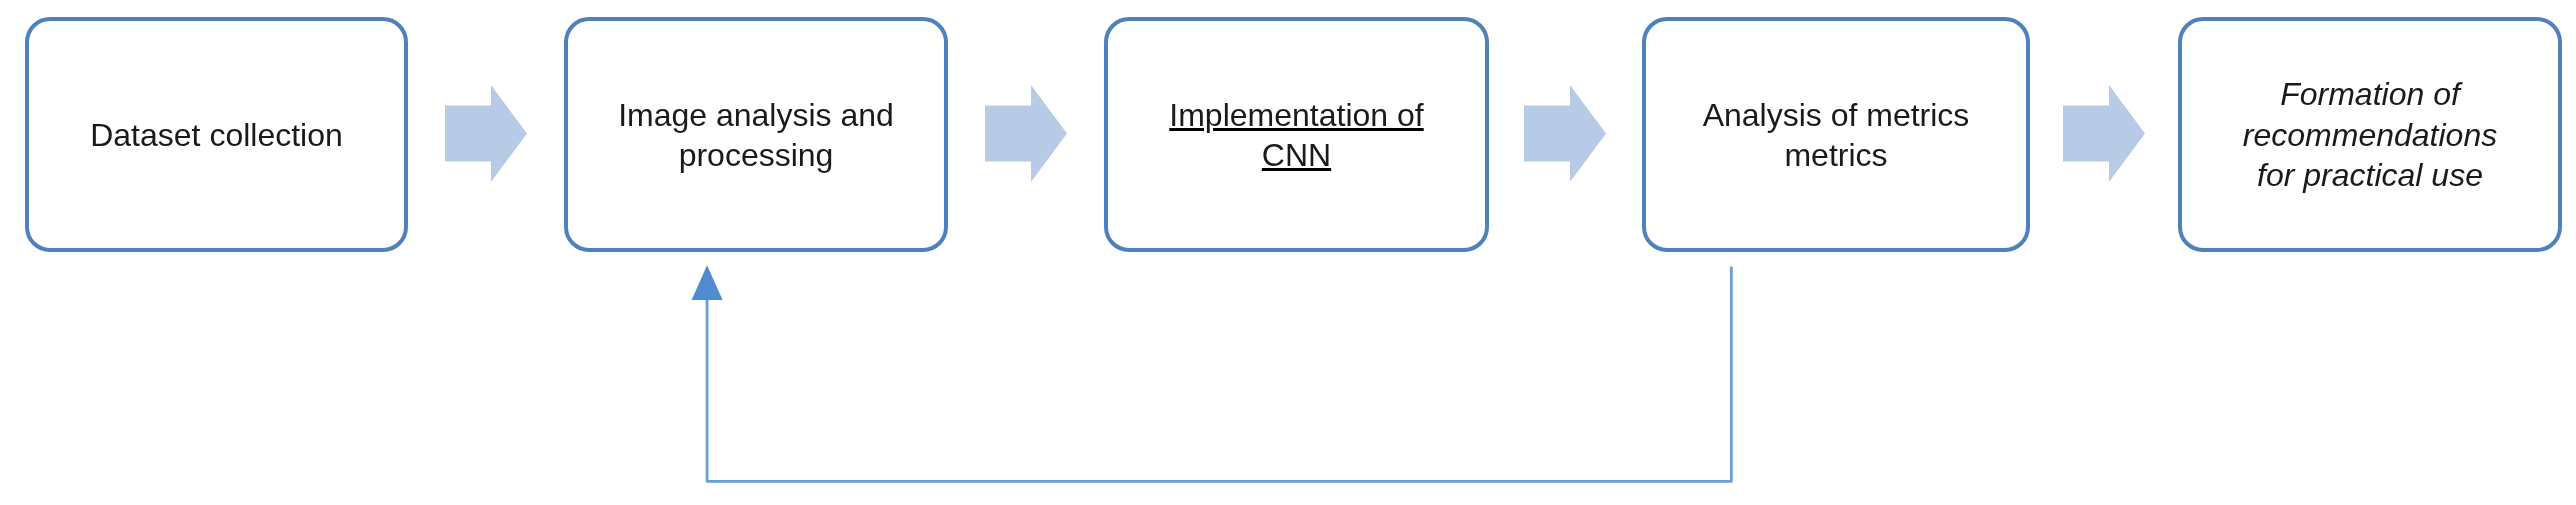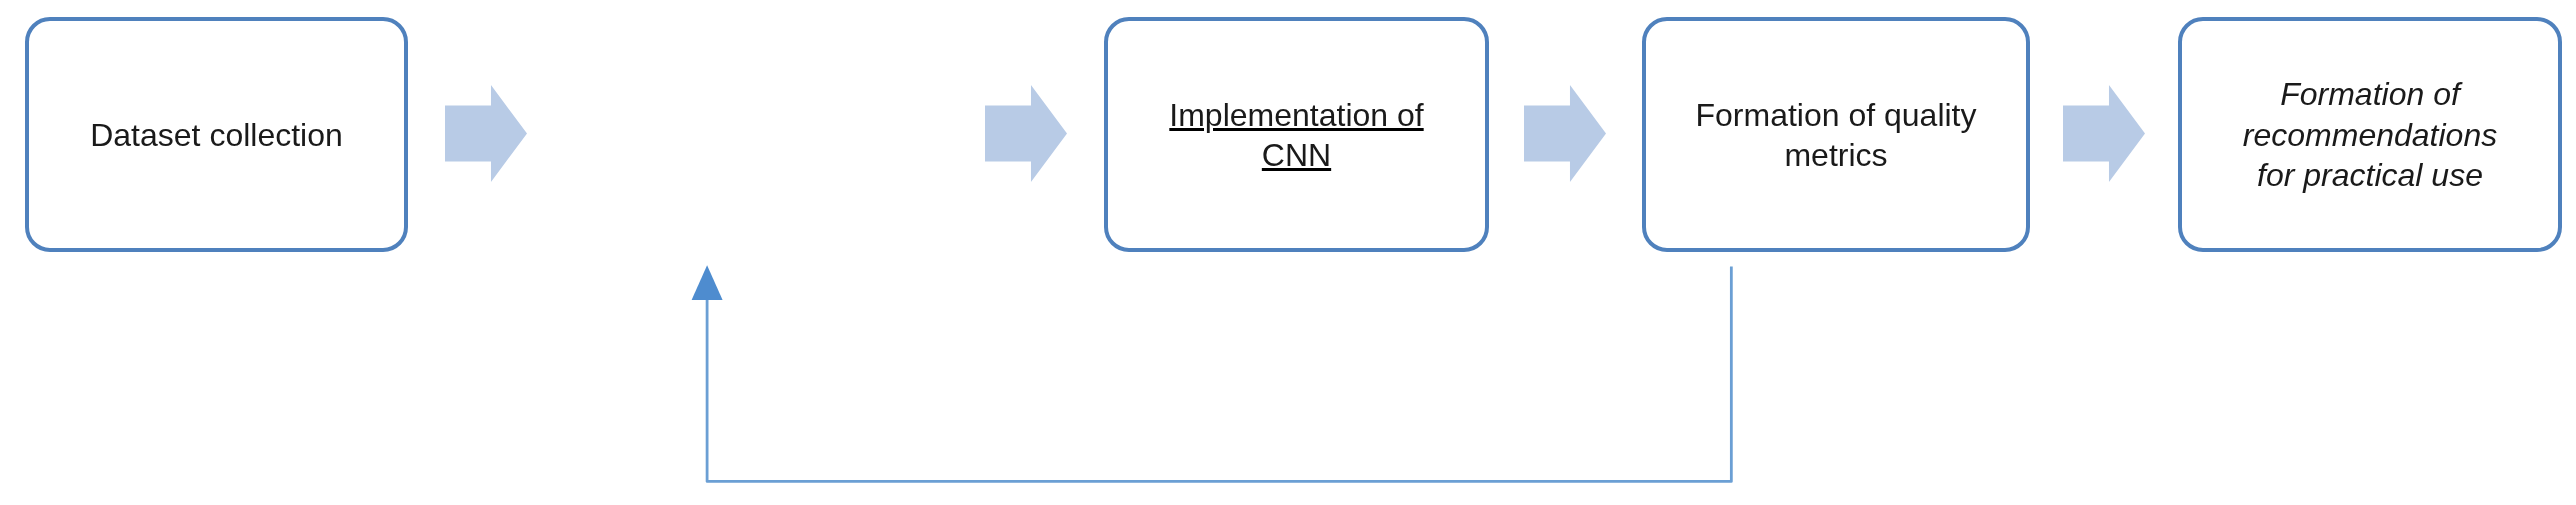--- a/index.html
+++ b/index.html
@@ -83,36 +83,40 @@
 <div class="canvas">
 
   <div class="box b1">
     <span class="box-label">Dataset collection</span>
   </div>
 
   <svg class="flow-arrow a1" viewBox="0 0 132 156" aria-hidden="true">
     <polygon points="0,33 74,33 74,0 132,78 74,156 74,123 0,123"></polygon>
   </svg>
 
+  <div class="box b2">
+    <span class="box-label">Image analysis and
+processing</span>
+  </div>
 
   <svg class="flow-arrow a2" viewBox="0 0 132 156" aria-hidden="true">
     <polygon points="0,33 74,33 74,0 132,78 74,156 74,123 0,123"></polygon>
   </svg>
 
   <div class="box b3">
     <span class="box-label">Implementation of
 CNN</span>
   </div>
 
   <svg class="flow-arrow a3" viewBox="0 0 132 156" aria-hidden="true">
     <polygon points="0,33 74,33 74,0 132,78 74,156 74,123 0,123"></polygon>
   </svg>
 
   <div class="box b4">
-    <span class="box-label">Formation of quality
+    <span class="box-label">Analysis of metrics
 metrics</span>
   </div>
 
   <svg class="flow-arrow a4" viewBox="0 0 132 156" aria-hidden="true">
     <polygon points="0,33 74,33 74,0 132,78 74,156 74,123 0,123"></polygon>
   </svg>
 
   <div class="box b5">
     <span class="box-label">Formation of
 recommendations

